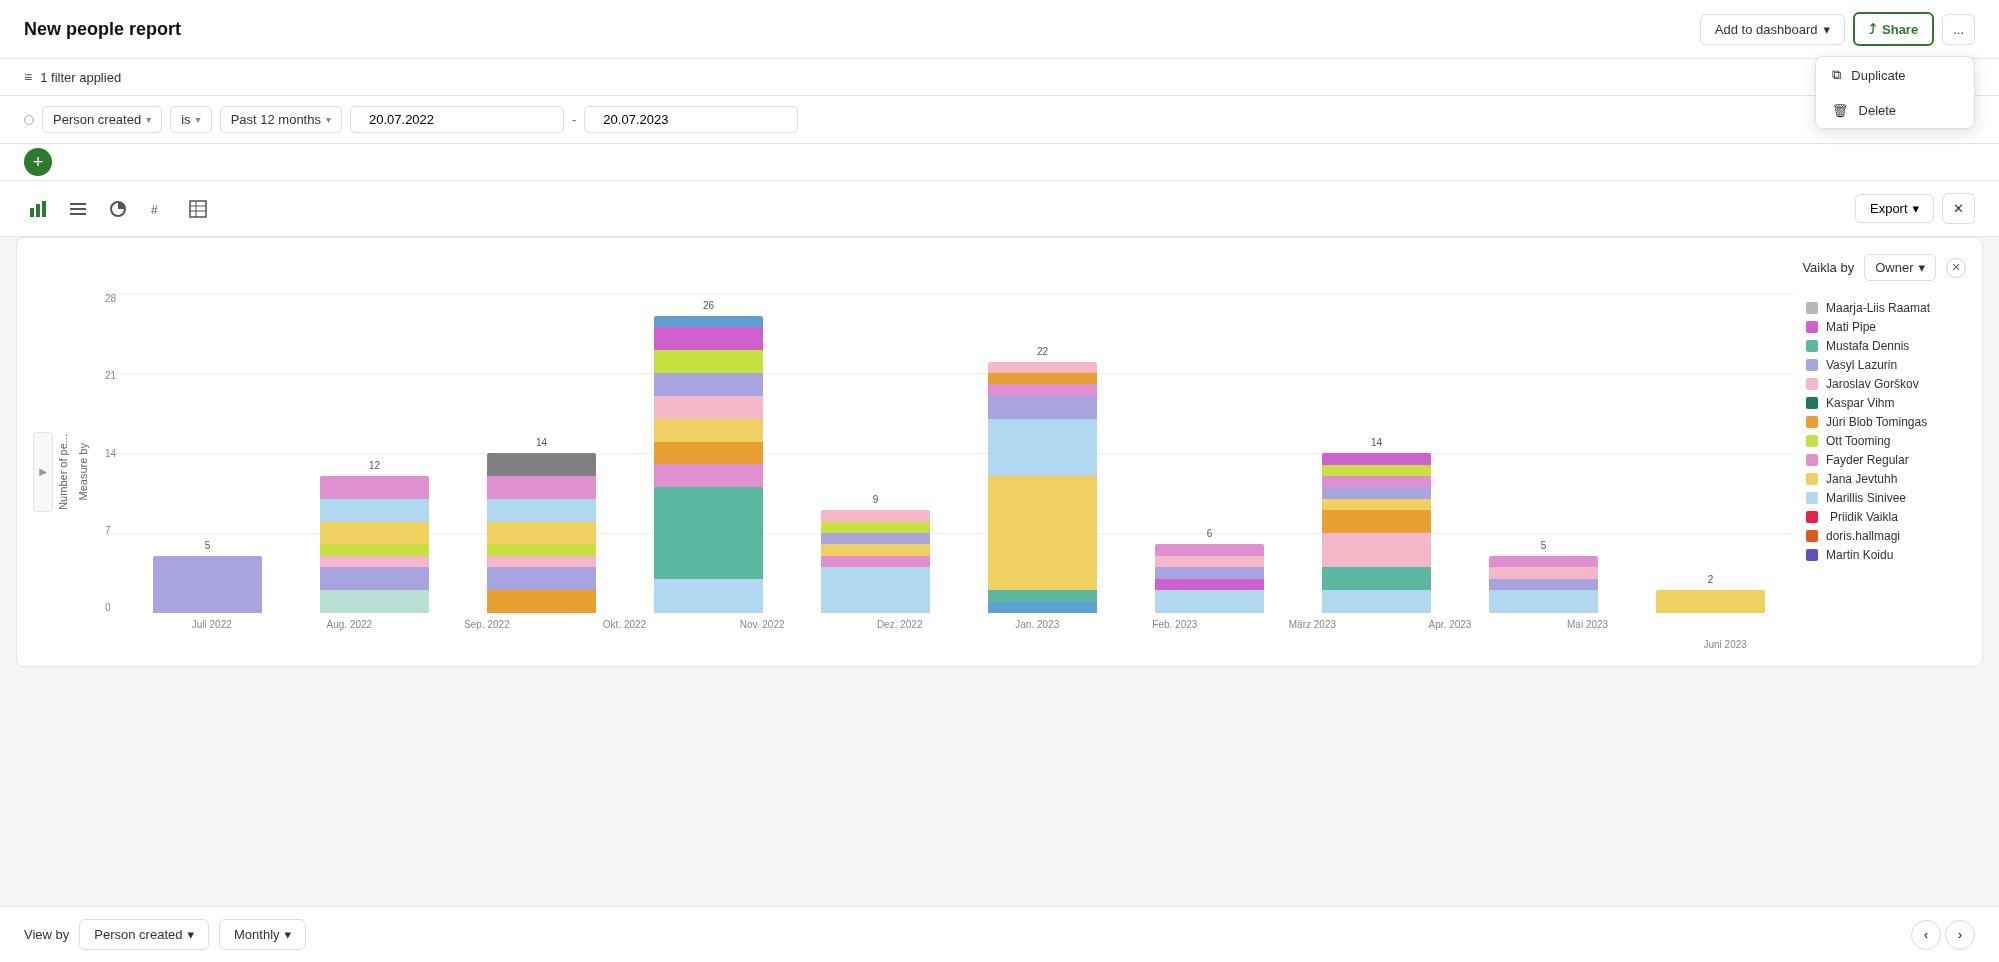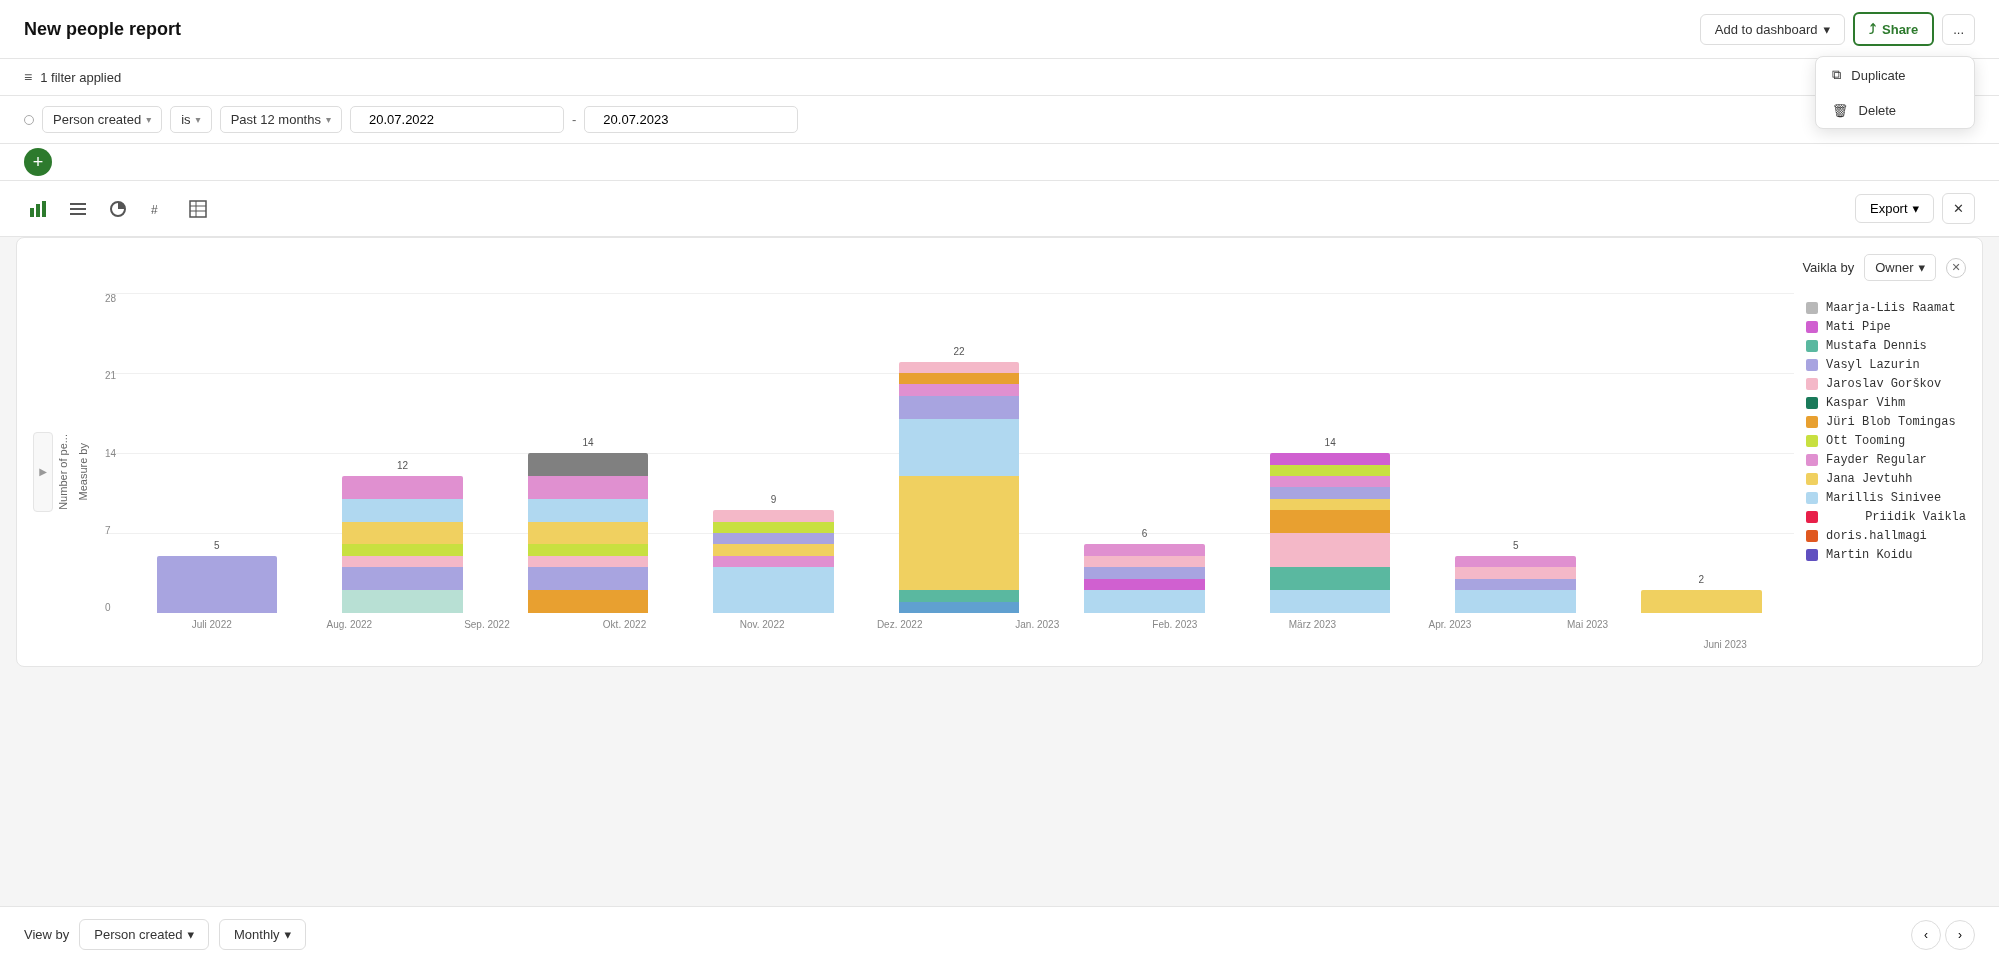--- a/index.html
+++ b/index.html
@@ -225,20 +225,35 @@
                   <div style="width: 100%; height: 22.8571px; background: rgb(168, 164, 224); flex-shrink: 0;"></div>
                   <div style="width: 100%; height: 11.4286px; background: rgb(244, 184, 200); flex-shrink: 0;"></div>
                   <div style="width: 100%; height: 11.4286px; background: rgb(200, 224, 64); flex-shrink: 0;"></div>
                   <div style="width: 100%; height: 22.8571px; background: rgb(240, 208, 96); flex-shrink: 0;"></div>
                   <div style="width: 100%; height: 22.8571px; background: rgb(176, 216, 240); flex-shrink: 0;"></div>
                   <div style="width: 100%; height: 22.8571px; background: rgb(224, 144, 208); flex-shrink: 0;"></div>
                   <div style="width: 100%; height: 22.8571px; background: rgb(128, 128, 128); flex-shrink: 0;"></div>
                 </div>
               </div>
               <div style="flex: 1 1 0%; display: flex; flex-direction: column; align-items: center; position: relative;">
+                <div style="font-size: 10px; color: rgb(85, 85, 85); position: absolute; top: -16px; text-align: center; width: 100%;">26</div>
+                <div style="width: 65%; height: 297.143px; display: flex; flex-direction: column-reverse; overflow: hidden; border-radius: 2px 2px 0px 0px;">
+                  <div style="width: 100%; height: 34.2857px; background: rgb(176, 216, 240); flex-shrink: 0;"></div>
+                  <div style="width: 100%; height: 91.4286px; background: rgb(90, 184, 160); flex-shrink: 0;"></div>
+                  <div style="width: 100%; height: 22.8571px; background: rgb(224, 144, 208); flex-shrink: 0;"></div>
+                  <div style="width: 100%; height: 22.8571px; background: rgb(232, 160, 48); flex-shrink: 0;"></div>
+                  <div style="width: 100%; height: 22.8571px; background: rgb(240, 208, 96); flex-shrink: 0;"></div>
+                  <div style="width: 100%; height: 22.8571px; background: rgb(244, 184, 200); flex-shrink: 0;"></div>
+                  <div style="width: 100%; height: 22.8571px; background: rgb(168, 164, 224); flex-shrink: 0;"></div>
+                  <div style="width: 100%; height: 22.8571px; background: rgb(200, 224, 64); flex-shrink: 0;"></div>
+                  <div style="width: 100%; height: 22.8571px; background: rgb(208, 96, 208); flex-shrink: 0;"></div>
+                  <div style="width: 100%; height: 11.4286px; background: rgb(96, 160, 208); flex-shrink: 0;"></div>
+                </div>
+              </div>
+              <div style="flex: 1 1 0%; display: flex; flex-direction: column; align-items: center; position: relative;">
                 <div style="font-size: 10px; color: rgb(85, 85, 85); position: absolute; top: -16px; text-align: center; width: 100%;">9</div>
                 <div style="width: 65%; height: 102.857px; display: flex; flex-direction: column-reverse; overflow: hidden; border-radius: 2px 2px 0px 0px;">
                   <div style="width: 100%; height: 45.7143px; background: rgb(176, 216, 240); flex-shrink: 0;"></div>
                   <div style="width: 100%; height: 11.4286px; background: rgb(224, 144, 208); flex-shrink: 0;"></div>
                   <div style="width: 100%; height: 11.4286px; background: rgb(240, 208, 96); flex-shrink: 0;"></div>
                   <div style="width: 100%; height: 11.4286px; background: rgb(168, 164, 224); flex-shrink: 0;"></div>
                   <div style="width: 100%; height: 11.4286px; background: rgb(200, 224, 64); flex-shrink: 0;"></div>
                   <div style="width: 100%; height: 11.4286px; background: rgb(244, 184, 200); flex-shrink: 0;"></div>
                 </div>
               </div>
@@ -306,21 +321,21 @@
             <div style="flex: 1 1 0%; text-align: center; font-size: 10px; color: rgb(136, 136, 136);">Dez. 2022</div>
             <div style="flex: 1 1 0%; text-align: center; font-size: 10px; color: rgb(136, 136, 136);">Jan. 2023</div>
             <div style="flex: 1 1 0%; text-align: center; font-size: 10px; color: rgb(136, 136, 136);">Feb. 2023</div>
             <div style="flex: 1 1 0%; text-align: center; font-size: 10px; color: rgb(136, 136, 136);">März 2023</div>
             <div style="flex: 1 1 0%; text-align: center; font-size: 10px; color: rgb(136, 136, 136);">Apr. 2023</div>
             <div style="flex: 1 1 0%; text-align: center; font-size: 10px; color: rgb(136, 136, 136);">Mai 2023</div>
             <div style="flex: 1 1 0%; text-align: center; font-size: 10px; color: rgb(136, 136, 136); margin-top: 20px;">Juni 2023</div>
           </div>
       </div>
 
-      <div style="min-width:160px; display:flex; flex-direction:column; gap:5px; padding-top:8px; max-height:360px; overflow-y:auto;font-family:Liberation Mono, monospace;" id="legend-container">
+      <div style="min-width:160px; display:flex; flex-direction:column; gap:5px; padding-top:8px; max-height:360px; overflow-y:auto;" id="legend-container">
       <div style="display: flex; align-items: center; gap: 8px; font-size: 12px; color: rgb(51, 51, 51);">
             <div style="width: 12px; height: 12px; border-radius: 2px; background: rgb(184, 184, 184); flex-shrink: 0;"></div>
             <span>Maarja-Liis Raamat</span>
           </div>
           <div style="display: flex; align-items: center; gap: 8px; font-size: 12px; color: rgb(51, 51, 51);">
             <div style="width: 12px; height: 12px; border-radius: 2px; background: rgb(208, 96, 208); flex-shrink: 0;"></div>
             <span>Mati Pipe</span>
           </div>
           <div style="display: flex; align-items: center; gap: 8px; font-size: 12px; color: rgb(51, 51, 51);">
             <div style="width: 12px; height: 12px; border-radius: 2px; background: rgb(90, 184, 160); flex-shrink: 0;"></div>
@@ -351,21 +366,21 @@
             <span>Fayder Regular</span>
           </div>
           <div style="display: flex; align-items: center; gap: 8px; font-size: 12px; color: rgb(51, 51, 51);">
             <div style="width: 12px; height: 12px; border-radius: 2px; background: rgb(240, 208, 96); flex-shrink: 0;"></div>
             <span>Jana Jevtuhh</span>
           </div>
           <div style="display: flex; align-items: center; gap: 8px; font-size: 12px; color: rgb(51, 51, 51);">
             <div style="width: 12px; height: 12px; border-radius: 2px; background: rgb(176, 216, 240); flex-shrink: 0;"></div>
             <span>Marillis Sinivee</span>
           </div>
-          <div style="display: flex; align-items: center; gap: 4px; font-size: 12px; color: rgb(51, 51, 51); justify-content: space-between;">
+          <div style="display: flex; align-items: center; gap: 12px; font-size: 12px; color: rgb(51, 51, 51);">
             <div style="width: 12px; height: 12px; border-radius: 2px; background: rgb(232, 32, 74); flex-shrink: 0;"></div>
             <span>Priidik Vaikla</span>
           </div>
           <div style="display: flex; align-items: center; gap: 8px; font-size: 12px; color: rgb(51, 51, 51);">
             <div style="width: 12px; height: 12px; border-radius: 2px; background: rgb(224, 88, 32); flex-shrink: 0;"></div>
             <span>doris.hallmagi</span>
           </div>
           <div style="display: flex; align-items: center; gap: 8px; font-size: 12px; color: rgb(51, 51, 51);">
             <div style="width: 12px; height: 12px; border-radius: 2px; background: rgb(96, 80, 192); flex-shrink: 0;"></div>
             <span>Martin Koidu</span>

